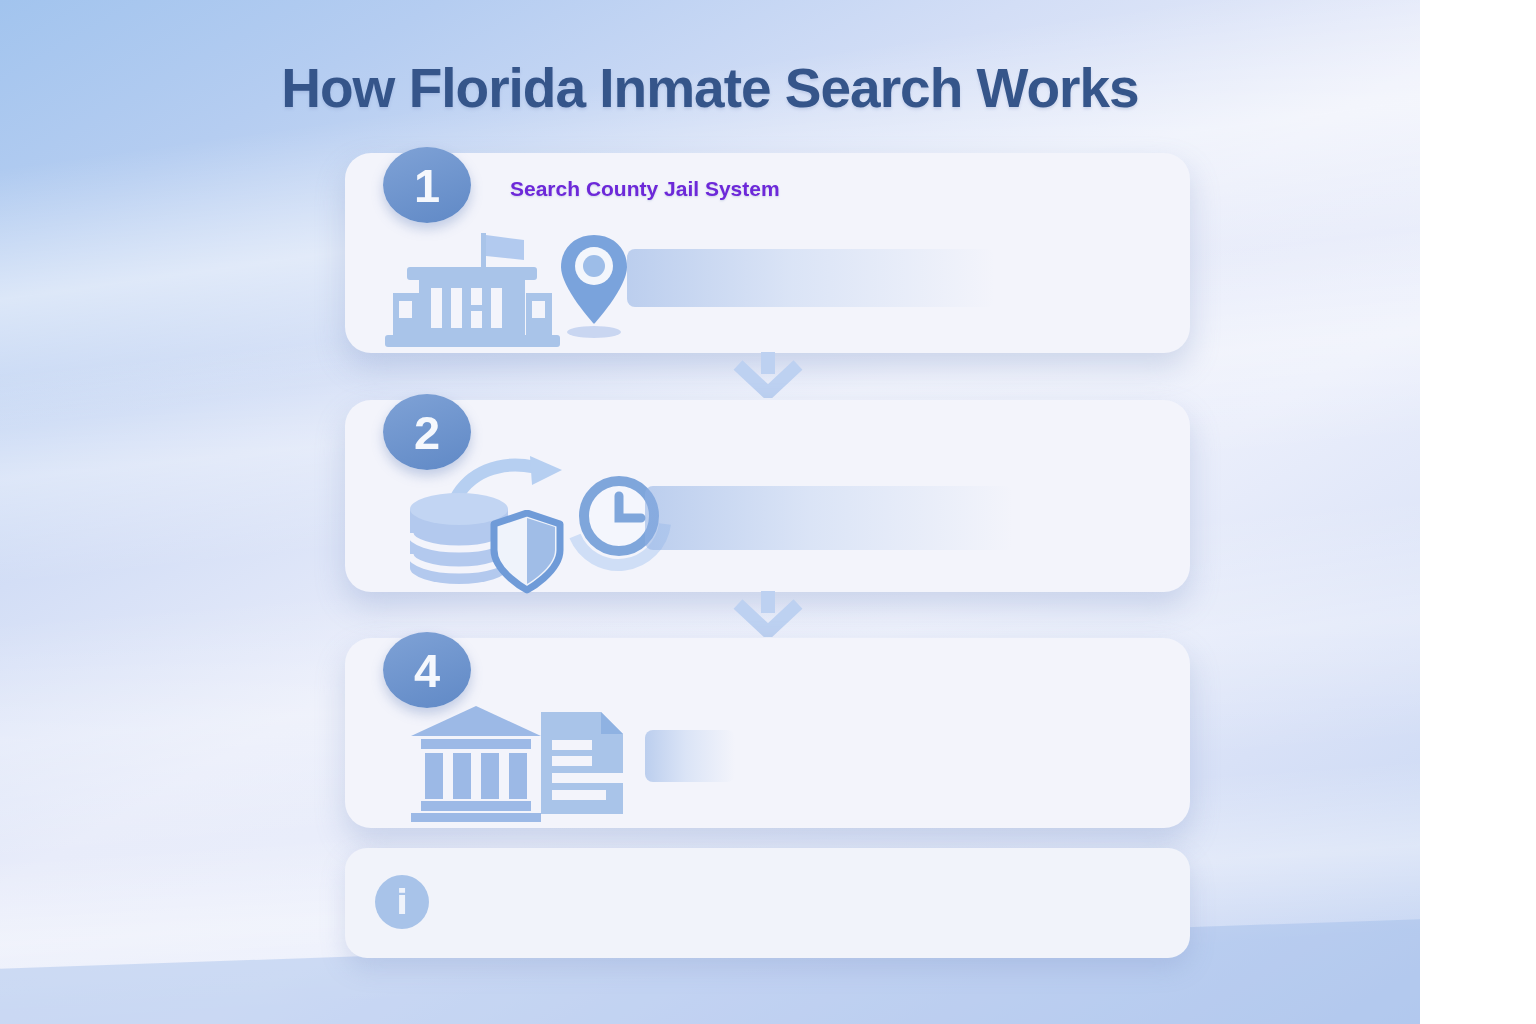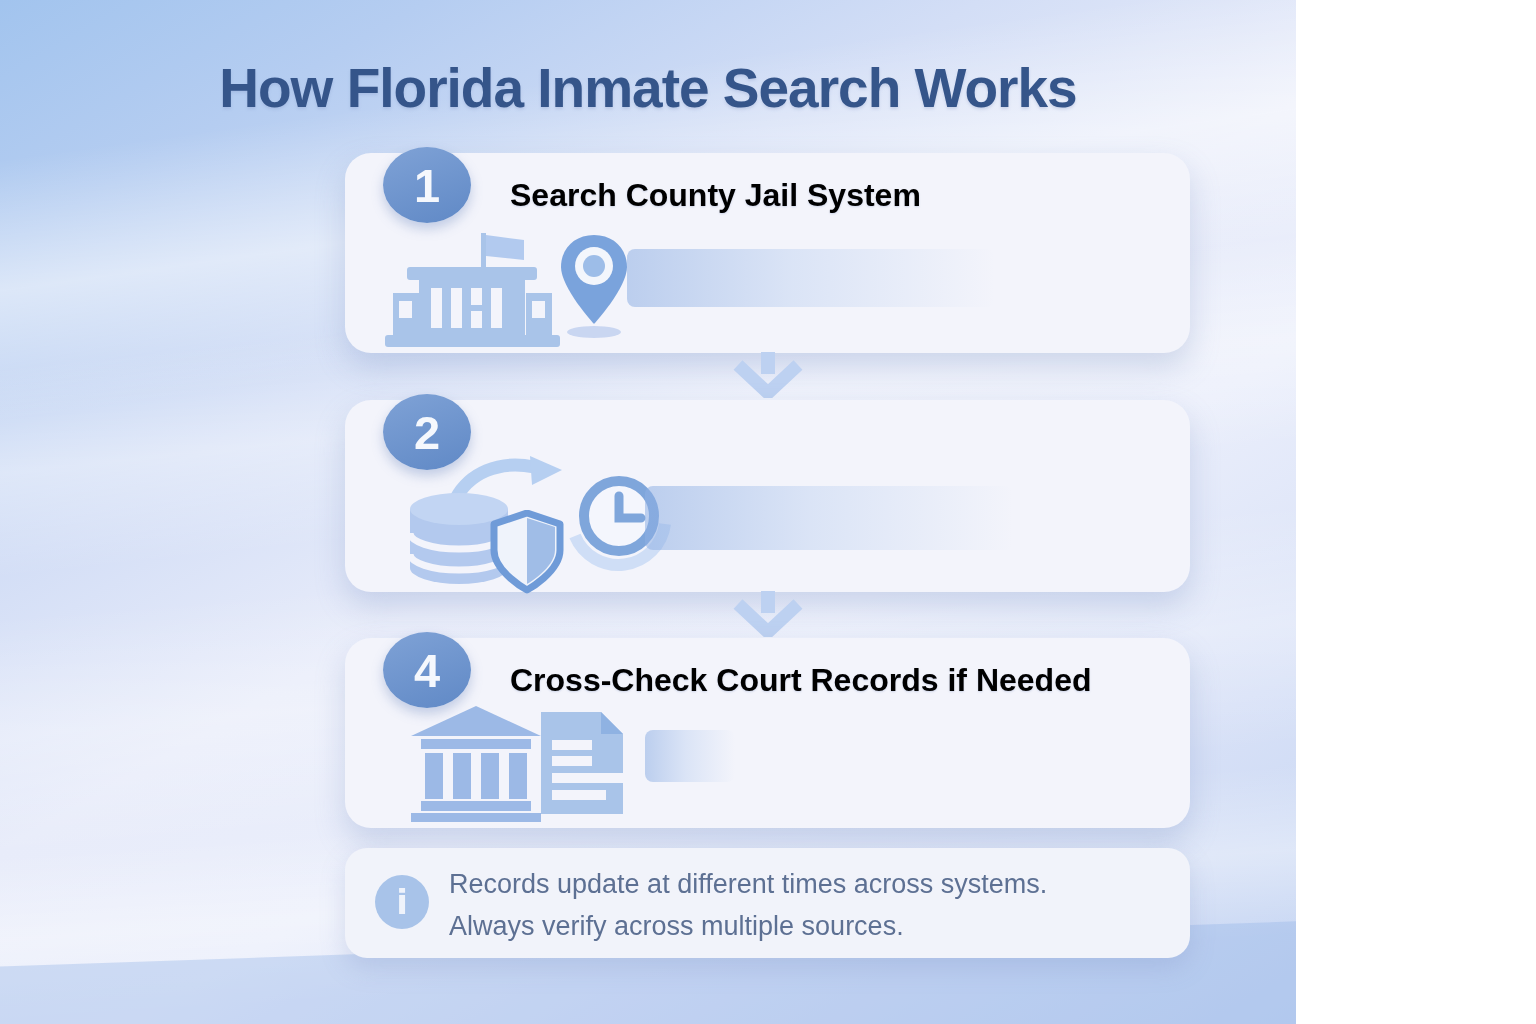--- a/index.html
+++ b/index.html
@@ -1,17 +1,17 @@
 <!DOCTYPE html>
 <html><head>
 <meta charset="utf-8">
 <style>
   html,body{margin:0;padding:0;}
   .stage{
-    position:relative;width:1296px;height:1024px;overflow:hidden;
+    position:relative;width:1420px;height:1024px;overflow:hidden;
     font-family:"Liberation Sans", sans-serif;
     background:linear-gradient(150deg,#a2c4ee 0%,#b5cdf1 14%,#d3def6 32%,#e8ecfa 48%,#eaeefb 62%,#d8e1f7 80%,#c3d4f2 100%);
   }
   .wave{position:absolute;left:-8%;width:116%;pointer-events:none;
     background:linear-gradient(to bottom,rgba(255,255,255,0),rgba(255,255,255,.5) 50%,rgba(255,255,255,0));}
   .w1{top:70px;height:260px;transform:rotate(-8deg);}
   .w2{top:300px;height:210px;transform:rotate(-6deg);opacity:.75;}
   .w3{top:560px;height:240px;transform:rotate(-5deg);opacity:.6;}
   .w4{top:810px;height:170px;transform:rotate(-4deg);opacity:.7;}
   .wband{position:absolute;left:-5%;width:110%;bottom:-50px;height:130px;
@@ -33,21 +33,21 @@
 
   .badge{
     position:absolute;left:38px;top:-6px;width:88px;height:76px;border-radius:50%;
     background:linear-gradient(160deg,#7fa2d6 0%,#6089c6 100%);
     display:flex;align-items:center;justify-content:center;
     color:#f5f8fd;font-size:47px;font-weight:bold;
     box-shadow:0 6px 12px rgba(100,130,185,.35);
   }
   .heading{
     position:absolute;left:165px;top:24px;
-    font-size:32px;font-weight:bold;color:#000000;
+    font-size:21px;font-weight:bold;color:#6d28d9;
     text-shadow:0 1px 2px rgba(120,140,190,.3);
   }
   .iconwrap{position:absolute;}
   .fade-bar{
     position:absolute;border-radius:8px;
     background:linear-gradient(90deg,rgba(142,175,227,.55) 0%,rgba(162,191,235,.30) 45%,rgba(185,208,242,0) 100%);
   }
   .connector{position:absolute;left:728px;width:80px;height:46px;}
 
   .note-card{
@@ -160,21 +160,20 @@
     <svg width="80" height="46" viewBox="0 0 80 46">
       <path d="M40 0 V22" stroke="#bdd1f1" stroke-width="14" fill="none"></path>
       <path d="M10 13 L40 41 L70 13" stroke="#bdd1f1" stroke-width="13" fill="none"></path>
     </svg>
   </div>
 
   <div class="card card3">
     <div class="badge">
       <span>4</span>
     </div>
-    <div class="heading">Cross-Check Court Records if Needed</div>
 
     <div class="iconwrap" style="left:66px;top:68px;width:130px;height:116px;">
       <svg width="130" height="116" viewBox="0 0 130 116">
         <polygon points="65,0 130,30 0,30" fill="#9cb9e6"></polygon>
         <rect x="10" y="33" width="110" height="10" fill="#9cb9e6"></rect>
         <rect x="14" y="47" width="18" height="46" fill="#9cb9e6"></rect>
         <rect x="42" y="47" width="18" height="46" fill="#9cb9e6"></rect>
         <rect x="70" y="47" width="18" height="46" fill="#9cb9e6"></rect>
         <rect x="98" y="47" width="18" height="46" fill="#9cb9e6"></rect>
         <rect x="10" y="95" width="110" height="10" fill="#9cb9e6"></rect>
@@ -191,18 +190,14 @@
         <rect x="11" y="63" width="88" height="10" fill="#f3f4fb"></rect>
         <rect x="11" y="80" width="54" height="10" fill="#f3f4fb"></rect>
       </svg>
     </div>
 
     <div class="fade-bar" style="left:300px;top:92px;width:90px;height:52px;"></div>
   </div>
 
   <div class="note-card">
     <div class="info-circle">i</div>
-    <div class="note-lines">
-      <div>Records update at different times across systems.</div>
-      <div>Always verify across multiple sources.</div>
-    </div>
   </div>
 </div>
 
 </body></html>

